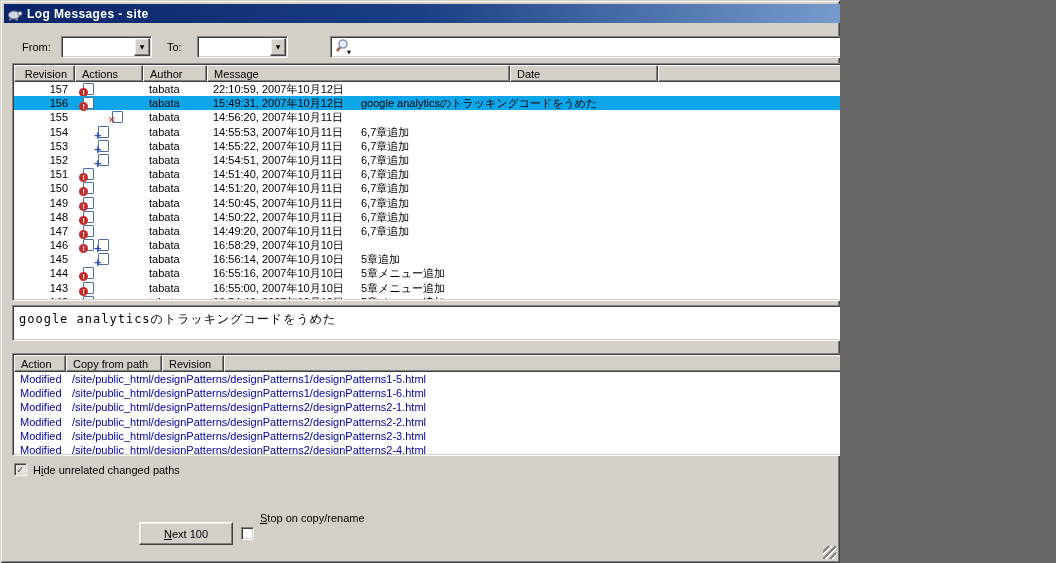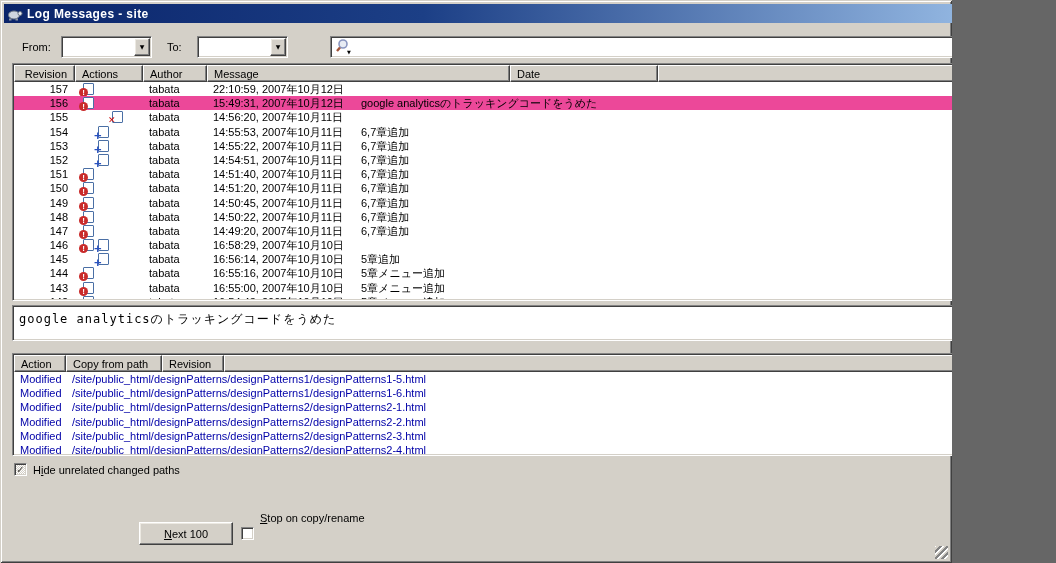--- a/index.html
+++ b/index.html
@@ -1,17 +1,17 @@
 <!DOCTYPE html>
 <html><head>
 <meta charset="utf-8">
 <style>
   *{box-sizing:border-box;margin:0;padding:0}
   body{margin:0;background:#666;font-family:"Liberation Sans",sans-serif}
-  #window{position:relative;width:952px;height:563px;background:#d4d0c8;color:#000;
+  #window{position:relative;width:840px;height:563px;background:#d4d0c8;color:#000;
     font-size:11px;overflow:hidden;
     box-shadow:inset 1px 1px 0 #d4d0c8,inset -1px -1px 0 #404040,
                inset 2px 2px 0 #fff,inset -2px -2px 0 #808080}
 
   
   .raised{background:#d4d0c8;border:1px solid;border-color:#fff #404040 #404040 #fff;
     box-shadow:inset -1px -1px 0 #808080,inset 1px 1px 0 #ece9e2}
   .sunken{border:1px solid;border-color:#848484 #fff #fff #848484;
     box-shadow:inset 1px 1px 0 #404040,inset -1px -1px 0 #d4d0c8}
 
@@ -53,21 +53,21 @@
   .lv-header{position:absolute;left:1px;top:1px;right:18px;height:17px;display:flex}
   .hcell{background:#d4d0c8;border:1px solid;border-color:#fff #404040 #404040 #fff;
     box-shadow:inset -1px -1px 0 #808080;padding:2px 4px 12px 6px;white-space:nowrap;
     overflow:hidden;flex:none}
   .hfill{flex:1}
   .h-rev{width:61px;text-align:right;padding-right:7px}
   .h-act{width:68px}.h-auth{width:64px}.h-date{width:148px}.h-msg{width:303px}
   .p-act{width:52px}.p-path{width:366px}.p-copy{width:96px}.p-rev{width:62px}
   .lv-rows{position:absolute;left:1px;top:18px;right:18px;bottom:1px;overflow:hidden}
   .lvrow{position:relative;display:flex;height:14.2px;line-height:14.2px;white-space:nowrap}
-  .lvrow.sel{background:#ec4899}
+  .lvrow.sel{background:#0ea5e9}
   .c-rev{width:61px;text-align:right;padding-right:7px;flex:none}
   .c-act{width:68px;position:relative;flex:none}
   .c-auth{width:64px;padding-left:6px;flex:none}
   .c-date{width:148px;padding-left:6px;flex:none}
   .c-msg{flex:1;padding-left:6px;overflow:hidden}
   .prow{position:relative;display:flex;height:14.2px;line-height:14.2px;white-space:nowrap;color:#0000a8}
   .pc-act{width:52px;padding-left:6px;flex:none}
   .pc-path{flex:1;padding-left:6px;overflow:hidden}
 
   

